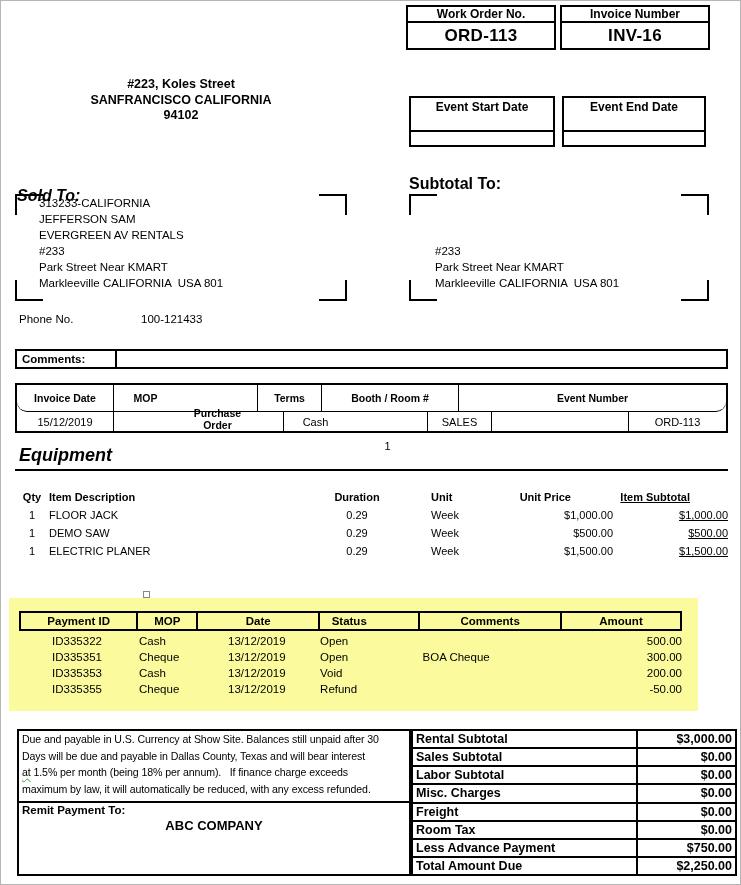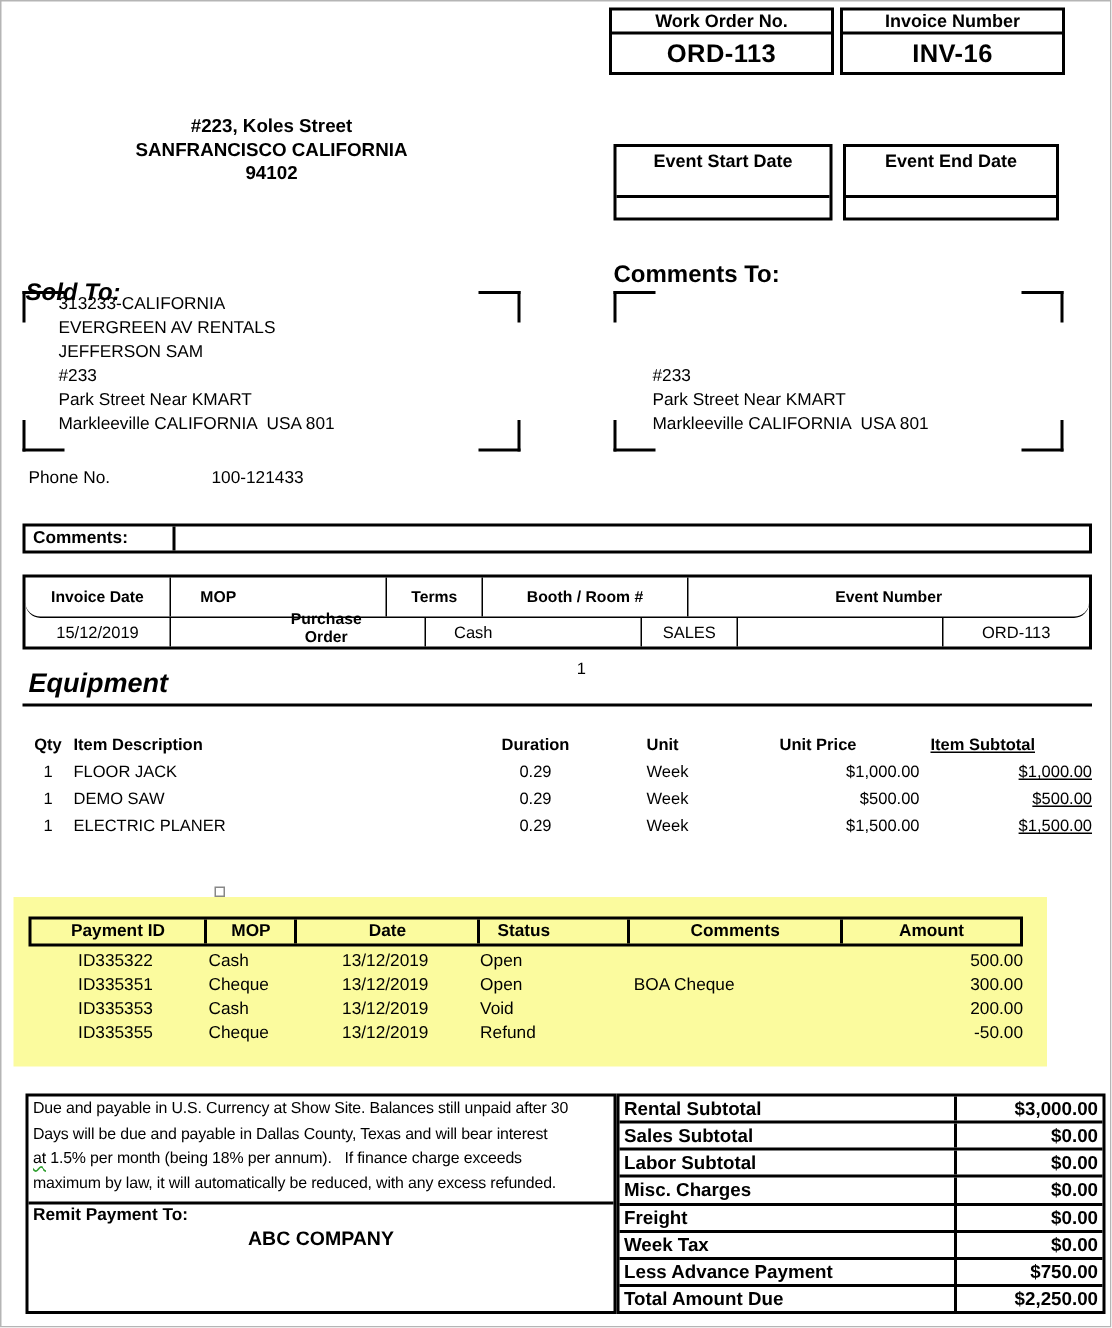--- a/index.html
+++ b/index.html
@@ -126,28 +126,28 @@
     <div class="blank"></div>
   </div>
 
   <div class="section-heading" style="left:16px;top:186px;font-style:italic;">Sold To:</div>
   <div class="crop tl" style="left:14px;top:193px;"></div>
   <div class="crop tr" style="left:318px;top:193px;"></div>
   <div class="crop bl" style="left:14px;top:279px;"></div>
   <div class="crop br" style="left:318px;top:279px;"></div>
   <div class="addr-block" style="left:38px;top:194px;">
     <div>313233-CALIFORNIA</div>
+    <div>JEFFERSON SAM</div>
     <div>EVERGREEN AV RENTALS</div>
-    <div>JEFFERSON SAM</div>
     <div>#233</div>
     <div>Park Street Near KMART</div>
     <div>Markleeville CALIFORNIA  USA 801</div>
   </div>
 
-  <div class="section-heading" style="left:408px;top:174px;">Comments To:</div>
+  <div class="section-heading" style="left:408px;top:174px;">Subtotal To:</div>
   <div class="crop tl" style="left:408px;top:193px;"></div>
   <div class="crop tr" style="left:680px;top:193px;"></div>
   <div class="crop bl" style="left:408px;top:279px;"></div>
   <div class="crop br" style="left:680px;top:279px;"></div>
   <div class="addr-block" style="left:434px;top:194px;">
     <div></div>
     <div></div>
     <div></div>
     <div>#233</div>
     <div>Park Street Near KMART</div>
@@ -293,21 +293,21 @@
     </div>
     <div class="tot-row">
       <div class="tot-label">Misc. Charges</div>
       <div class="tot-value">$0.00</div>
     </div>
     <div class="tot-row">
       <div class="tot-label">Freight</div>
       <div class="tot-value">$0.00</div>
     </div>
     <div class="tot-row">
-      <div class="tot-label">Week Tax</div>
+      <div class="tot-label">Room Tax</div>
       <div class="tot-value">$0.00</div>
     </div>
     <div class="tot-row">
       <div class="tot-label">Less Advance Payment</div>
       <div class="tot-value">$750.00</div>
     </div>
     <div class="tot-row">
       <div class="tot-label">Total Amount Due</div>
       <div class="tot-value">$2,250.00</div>
     </div>

